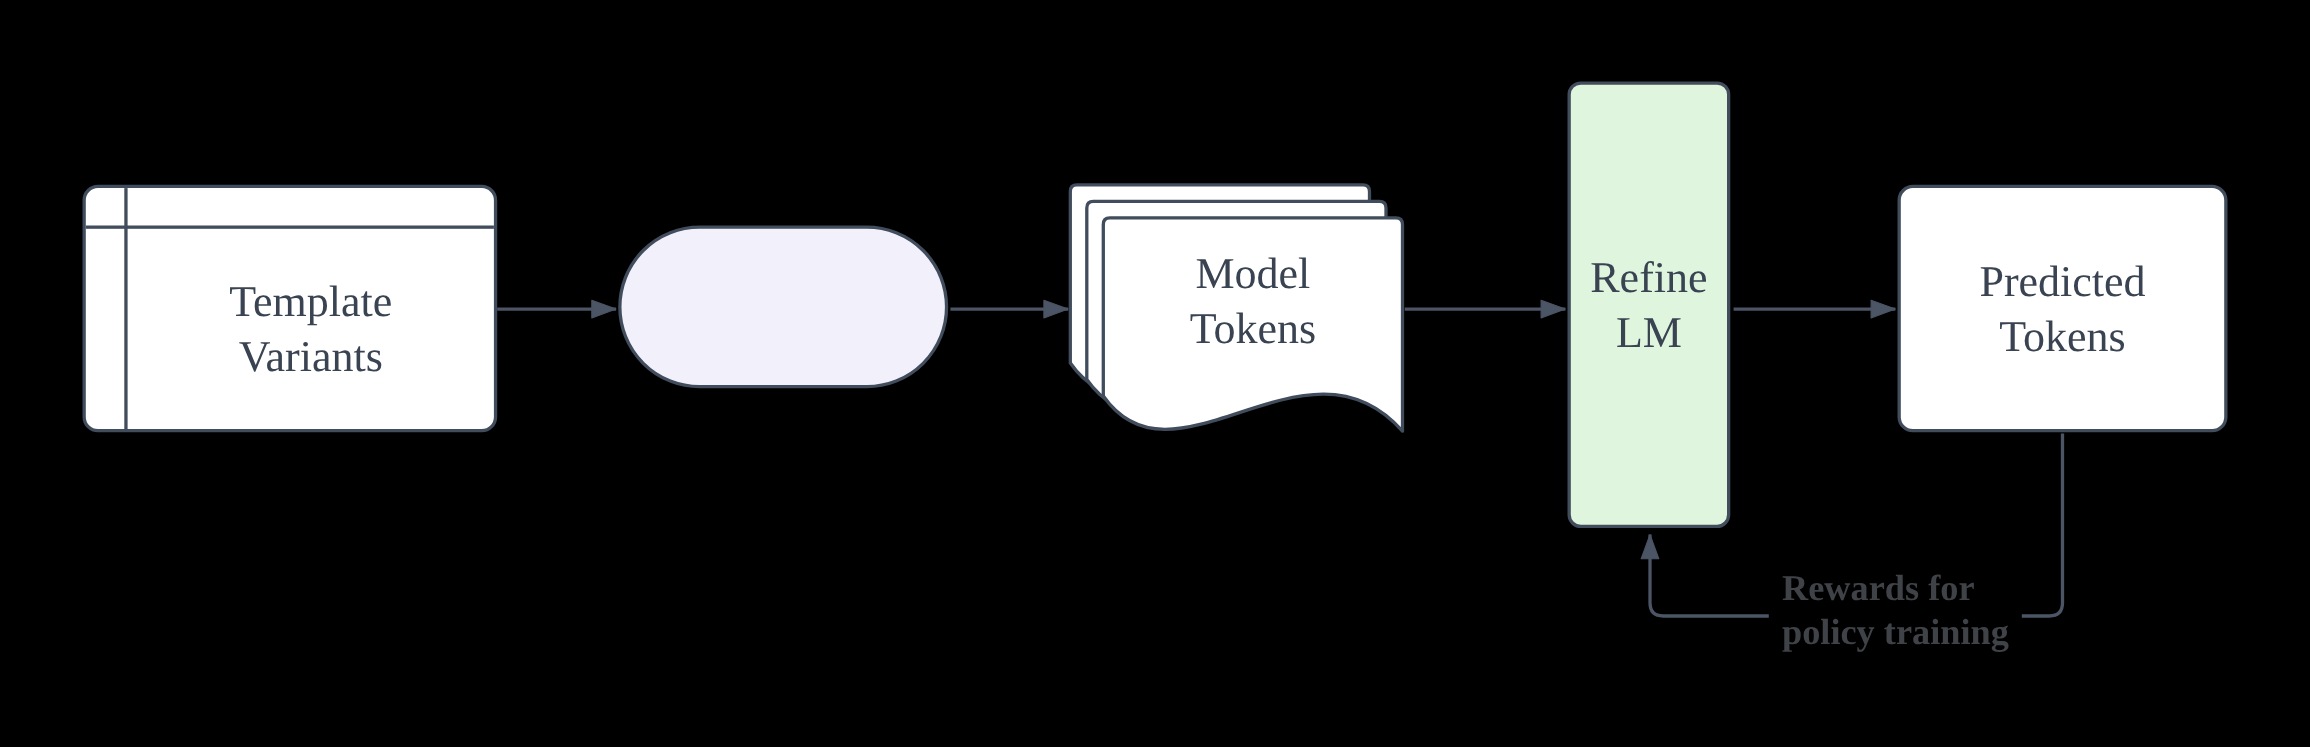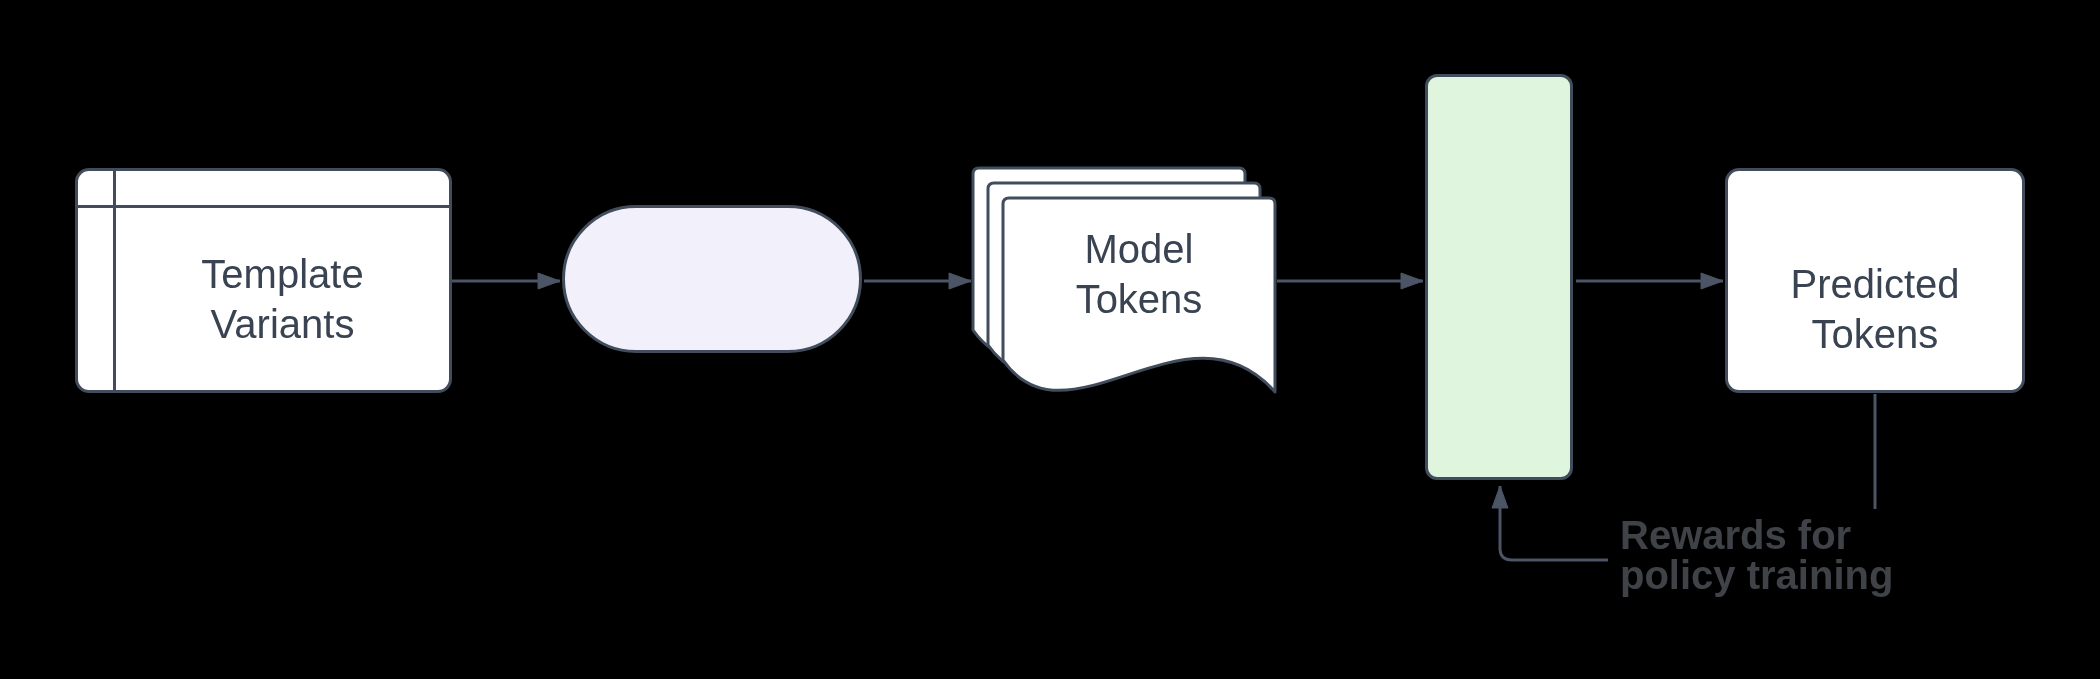--- a/index.html
+++ b/index.html
@@ -2,21 +2,21 @@
 <html><head>
 <meta charset="utf-8">
 <style>
   html, body { margin: 0; padding: 0; background: #000; }
   .canvas {
     position: relative;
     width: 2100px;
     height: 679px;
     background: #000;
     overflow: hidden;
-    font-family: Liberation Sans, sans-serif;
+    font-family: Liberation Serif, serif;
   }
   .node {
     position: absolute;
     box-sizing: border-box;
     background: #fff;
     border: 3px solid #414c5c;
     border-radius: 14px;
   }
   .node-pill { border-radius: 76px; background: #f2f1fb; }
   .node-green { background: #dff5dd; border-radius: 12px; }
@@ -31,21 +31,21 @@
     color: #394351;
     font-size: 40px;
     line-height: 1.25;
     z-index: 3;
   }
   .edge-label {
     position: absolute;
     z-index: 3;
     background: #000;
     color: #3f4247;
-    font-size: 40px;
+    font-size: 33px;
     line-height: 40px;
     font-weight: bold;
     text-align: left;
     white-space: pre-line;
     padding: 6px 12px;
   }
   svg.layer { position: absolute; left: 0; top: 0; z-index: 1; }
   svg.docstack { position: absolute; z-index: 2; }
 </style>
 </head>
@@ -81,21 +81,23 @@
     <g fill="#ffffff" stroke="#414c5c" stroke-width="3" stroke-linejoin="round">
       <path transform="translate(10,10)" d="M6,0 L266,0 Q272,0 272,6 L272,194 C185,95 65,255 0,162 L0,6 Q0,0 6,0 Z"></path>
       <path transform="translate(25,25)" d="M6,0 L266,0 Q272,0 272,6 L272,194 C185,95 65,255 0,162 L0,6 Q0,0 6,0 Z"></path>
       <path transform="translate(40,40)" d="M6,0 L266,0 Q272,0 272,6 L272,194 C185,95 65,255 0,162 L0,6 Q0,0 6,0 Z"></path>
     </g>
   </svg>
   <div class="label" style="left:1003px; top:198px; width:272px; height:152px;">Model
 Tokens</div>
 
   <div class="node node-green" style="left:1425px; top:74px; width:148px; height:406px;"></div>
+  <div class="label" style="left:1425px; top:74px; width:148px; height:406px;">Refine
+LM</div>
 
   <div class="node" style="left:1725px; top:168px; width:300px; height:225px;"></div>
-  <div class="label" style="left:1725px; top:168px; width:300px; height:225px;margin-top:28px;">Predicted
+  <div class="label" style="left:1725px; top:168px; width:300px; height:225px;">Predicted
 Tokens</div>
 
   <div class="edge-label" style="left:1608px; top:509px;">Rewards for
 policy training</div>
 
 </div>
 
 </body></html>

